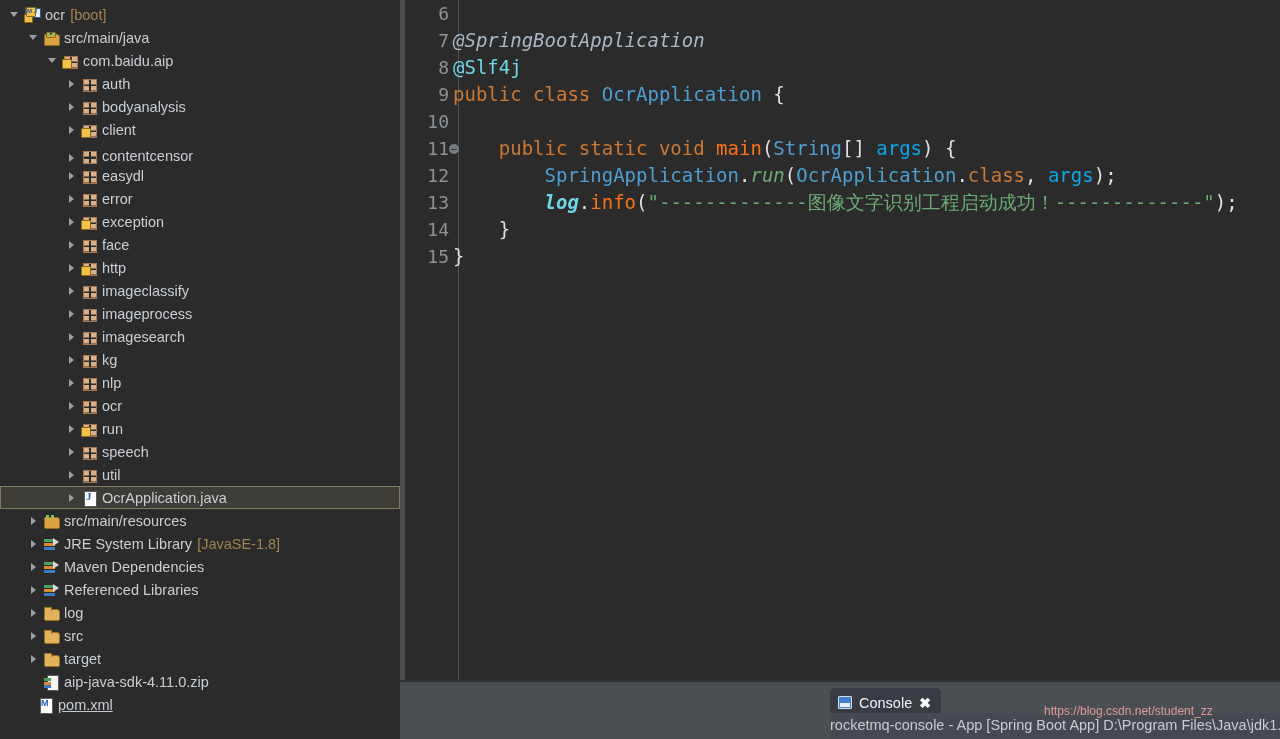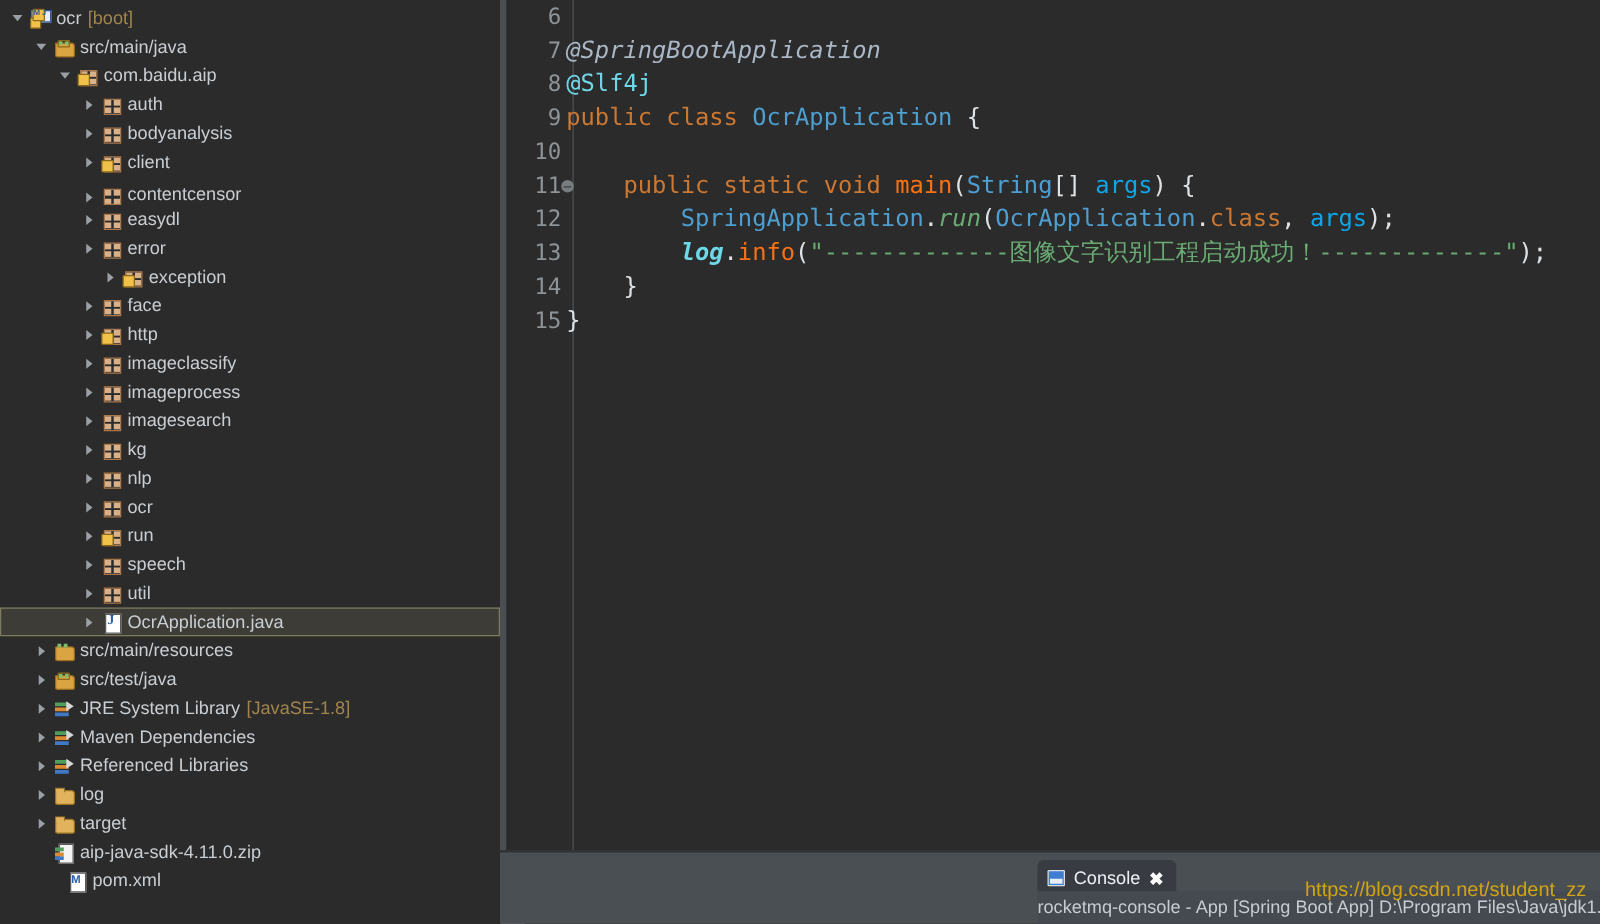--- a/index.html
+++ b/index.html
@@ -326,23 +326,23 @@
   .console-underline {
     position:absolute;
     left:0; top:0; width:880px; height:2px;
     background:#2f3236;
   }
 
   
   .watermark {
     position: absolute;
     left: 1044px; top: 704px;
-    color: #eab308;
+    color: #fca5a5;
     opacity: 0.85;
-    font-size: 16px;
+    font-size: 12px;
     white-space: nowrap;
     pointer-events: none;
   }
 </style>
 </head>
 <body>
 
 <div class="app">
 
   <div class="explorer">
@@ -388,21 +388,21 @@
         <div class="row" style="padding-left: 65px;">
           <span class="arrow closed"></span>
           <span class="ico ico-pkg"></span>
           <span class="label">easydl</span>
         </div>
         <div class="row" style="padding-left: 65px;">
           <span class="arrow closed"></span>
           <span class="ico ico-pkg"></span>
           <span class="label">error</span>
         </div>
-        <div class="row" style="padding-left: 82px;">
+        <div class="row" style="padding-left: 65px;">
           <span class="arrow closed"></span>
           <span class="ico ico-pkg lockbadge"></span>
           <span class="label">exception</span>
         </div>
         <div class="row" style="padding-left: 65px;">
           <span class="arrow closed"></span>
           <span class="ico ico-pkg"></span>
           <span class="label">face</span>
         </div>
         <div class="row" style="padding-left: 65px;">
@@ -457,25 +457,20 @@
         </div>
         <div class="row selected" style="padding-left: 64px;">
           <span class="arrow closed"></span>
           <span class="ico ico-java"></span>
           <span class="label">OcrApplication.java</span>
         </div>
         <div class="row" style="padding-left: 27px;">
           <span class="arrow closed"></span>
           <span class="ico ico-srcfolder"></span>
           <span class="label">src/main/resources</span>
-        </div>
-        <div class="row" style="padding-left: 27px;">
-          <span class="arrow closed"></span>
-          <span class="ico ico-srcfolder lockbadge"></span>
-          <span class="label">src/test/java</span>
         </div>
         <div class="row" style="padding-left: 27px; text-align: right;">
           <span class="arrow closed"></span>
           <span class="ico ico-lib"></span>
           <span class="label">JRE System Library</span>
           <span class="label-dim">[JavaSE-1.8]</span>
         </div>
         <div class="row" style="padding-left: 27px;">
           <span class="arrow closed"></span>
           <span class="ico ico-lib"></span>
@@ -486,29 +481,34 @@
           <span class="ico ico-lib"></span>
           <span class="label">Referenced Libraries</span>
         </div>
         <div class="row" style="padding-left: 27px;">
           <span class="arrow closed"></span>
           <span class="ico ico-folder"></span>
           <span class="label">log</span>
         </div>
         <div class="row" style="padding-left: 27px;">
           <span class="arrow closed"></span>
+          <span class="ico ico-folder lockbadge"></span>
+          <span class="label">src</span>
+        </div>
+        <div class="row" style="padding-left: 27px;">
+          <span class="arrow closed"></span>
           <span class="ico ico-folder"></span>
           <span class="label">target</span>
         </div>
         <div class="row" style="padding-left: 27px;">
           <span class="arrow none"></span>
           <span class="ico ico-zip"></span>
           <span class="label">aip-java-sdk-4.11.0.zip</span>
         </div>
-        <div class="row" style="padding-left: 37px;">
+        <div class="row" style="padding-left: 21px; text-decoration: underline;">
           <span class="arrow none"></span>
           <span class="ico ico-xml"></span>
           <span class="label">pom.xml</span>
         </div>
       </div>
   </div>
 
   <div class="tree-scroll">
     <div class="thumb"></div>
   </div>

